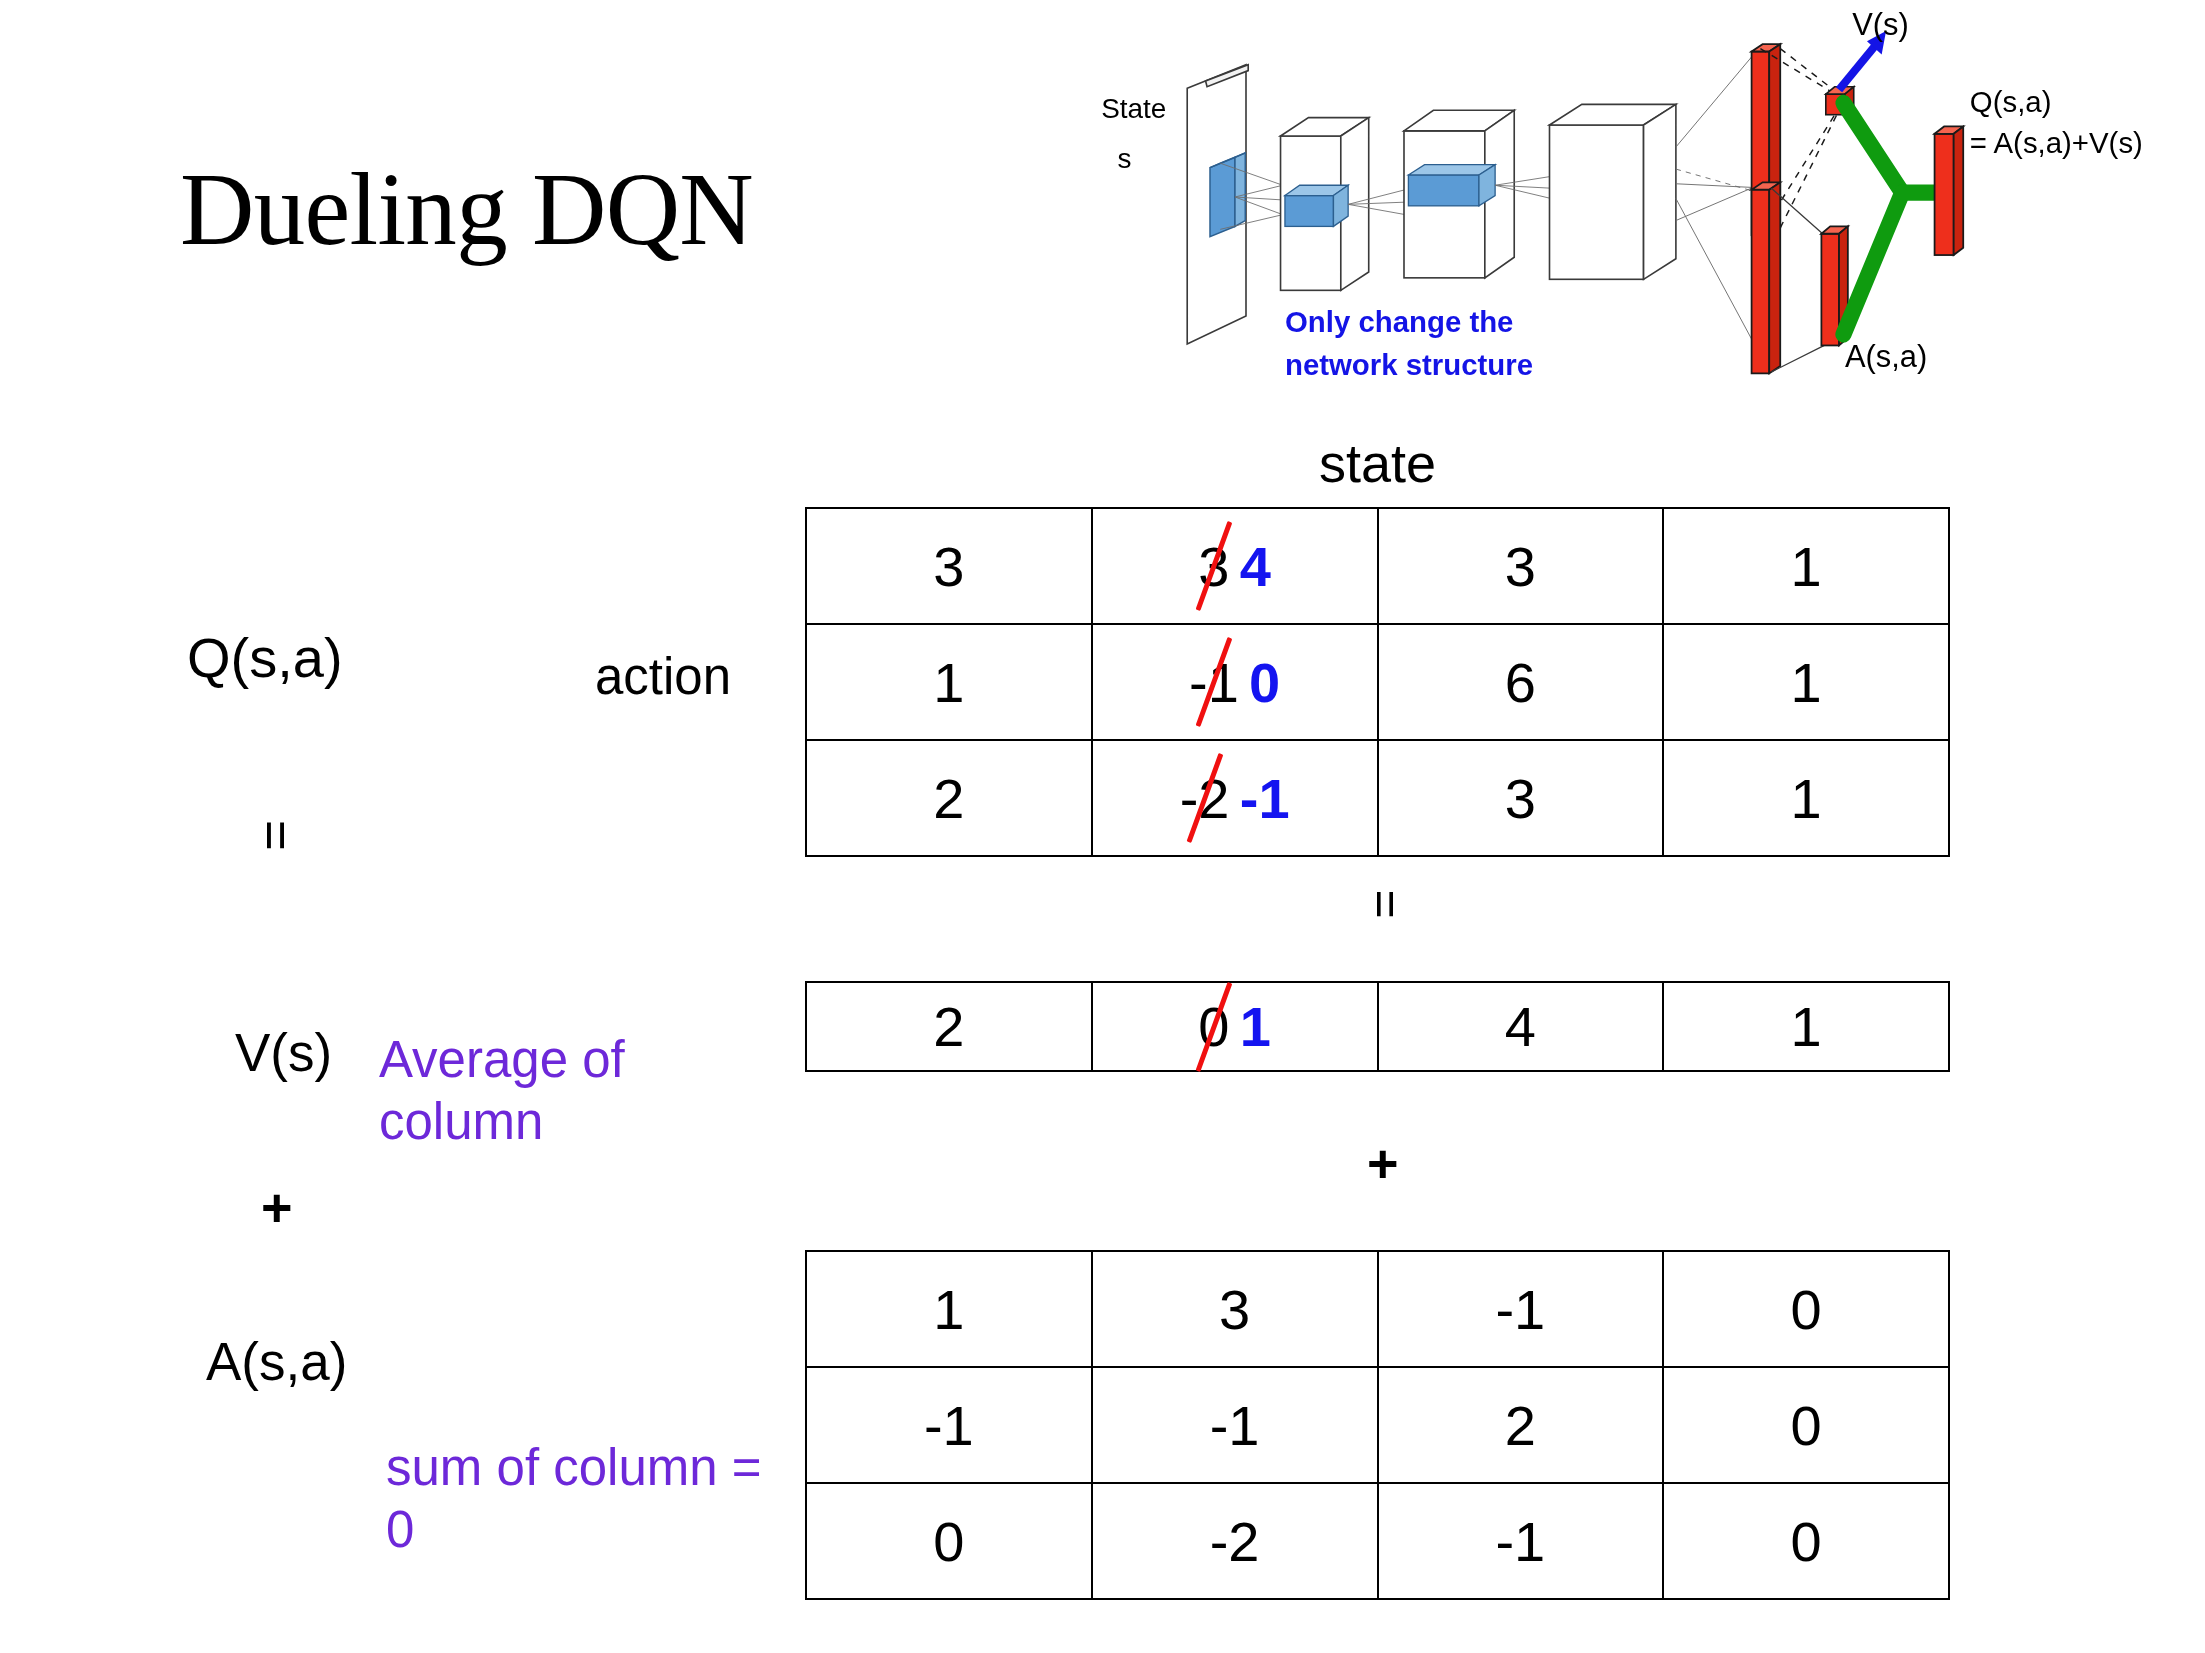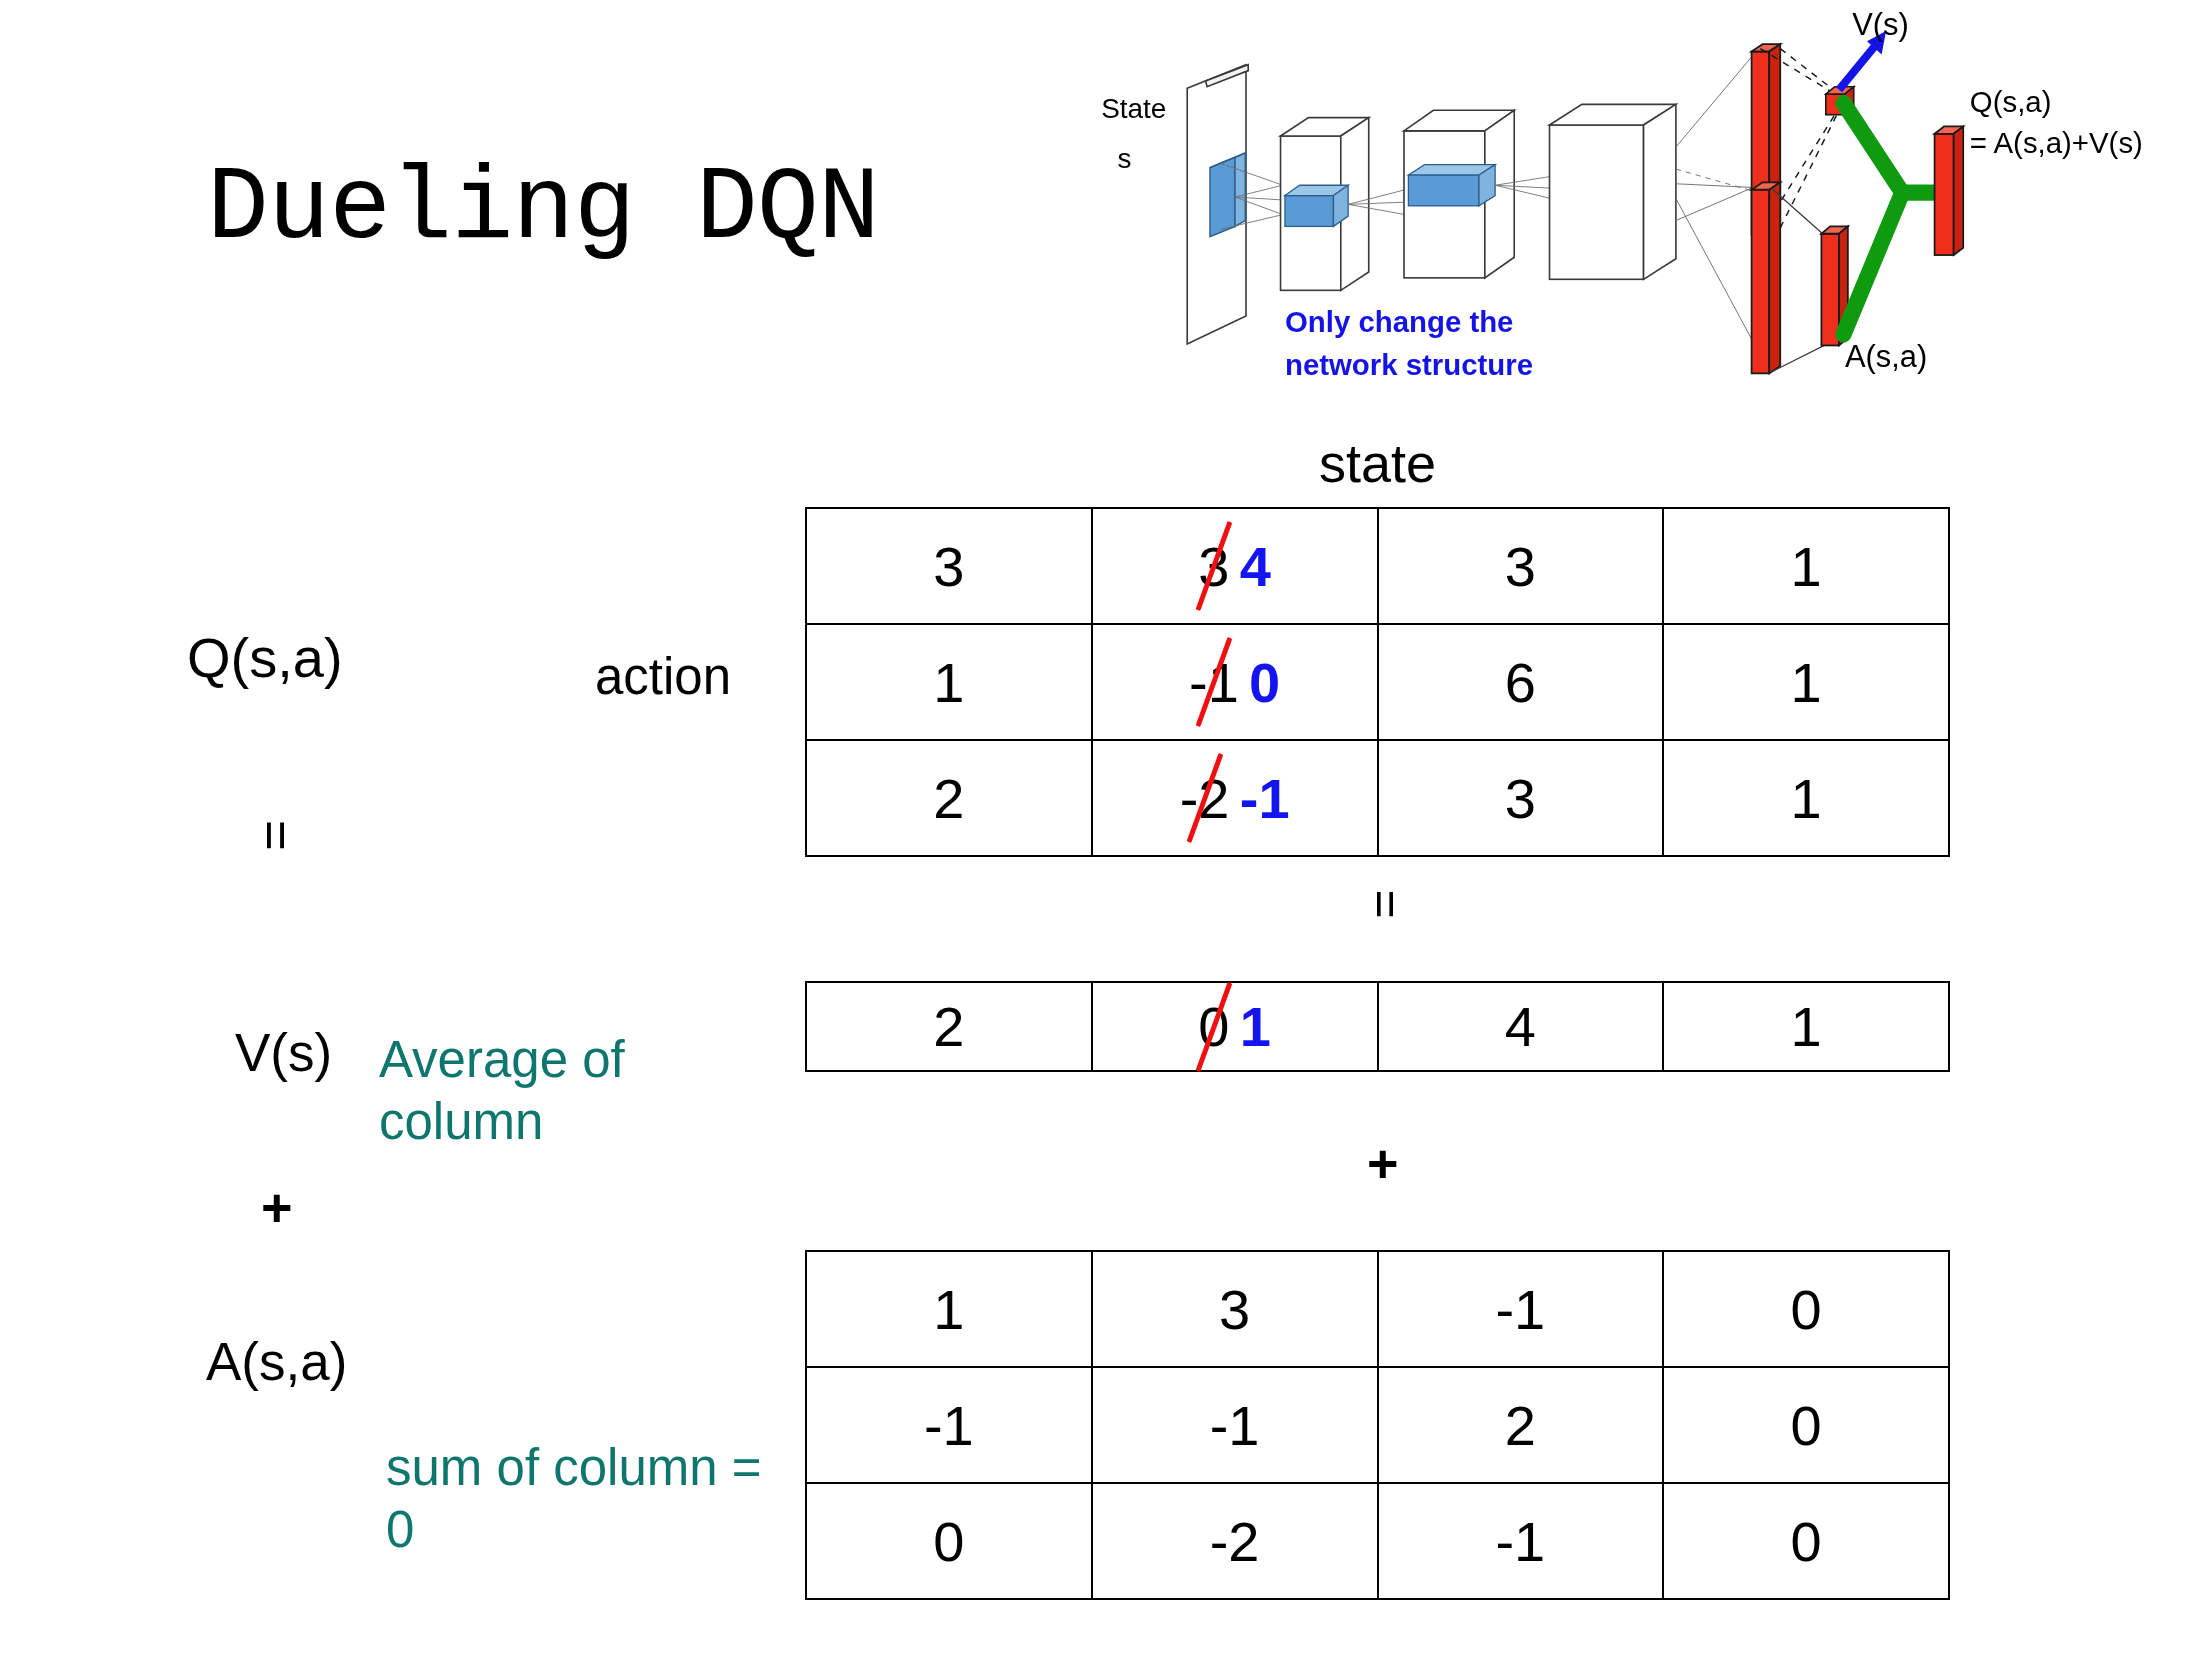--- a/index.html
+++ b/index.html
@@ -7,33 +7,33 @@
     width:2205px;height:1654px;background:#ffffff;
     font-family:"Liberation Sans", sans-serif;
     overflow:hidden;position:relative;
   }
   .slide{position:absolute;inset:0;}
 
   
   #slide-title{
     position:absolute;left:180px;top:158px;
     font-size:103px;line-height:1;color:#000;
-    font-family:Liberation Mono, monospace;
-    letter-spacing:-0.7px;white-space:nowrap;margin-left:27px;
+    font-family:Liberation Serif, serif;
+    letter-spacing:-0.7px;white-space:nowrap;
   }
 
   
   #net-diagram{position:absolute;left:1088px;top:0px;width:1117px;height:419px;}
   #net-diagram svg{display:block;}
   .diag-label{font-family:"Liberation Sans", sans-serif;fill:#000;}
   .diag-note{font-family:"Liberation Sans", sans-serif;fill:#1414e6;}
 
   
   .lbl{position:absolute;color:#000;font-family:"Liberation Sans", sans-serif;white-space:nowrap;}
-  .blue{color:#0f766e;}
+  .blue{color:#6d28d9;}
 
   #lbl-q{left:187px;top:625px;font-size:56px;}
   #lbl-action{left:595px;top:647px;font-size:51px;}
   #lbl-eq1{left:261px;top:805px;font-size:53px;}
   #lbl-v{left:235px;top:1022px;font-size:53px;}
   #lbl-avg{left:379px;top:1029px;font-size:51px;line-height:1.22;white-space:normal;width:382px;}
   #lbl-plus-left{left:261px;top:1176px;font-size:54px;font-weight:bold;}
   #lbl-a{left:206px;top:1331px;font-size:53px;}
   #lbl-sum{left:379px;top:1437px;font-size:51px;line-height:1.22;white-space:normal;width:412px;margin-left:7px;}
 

